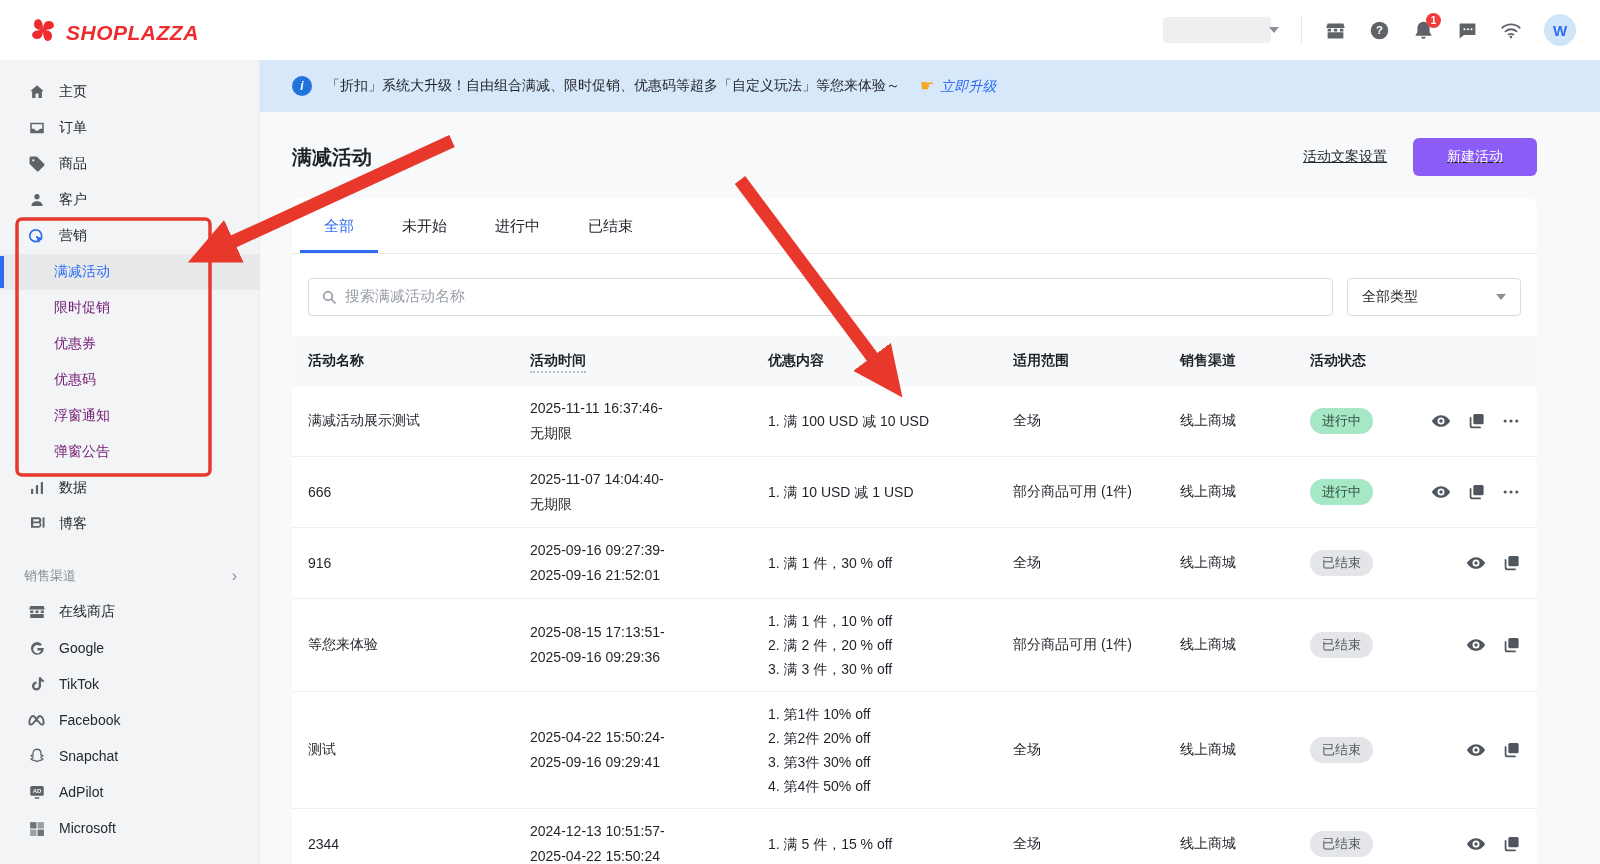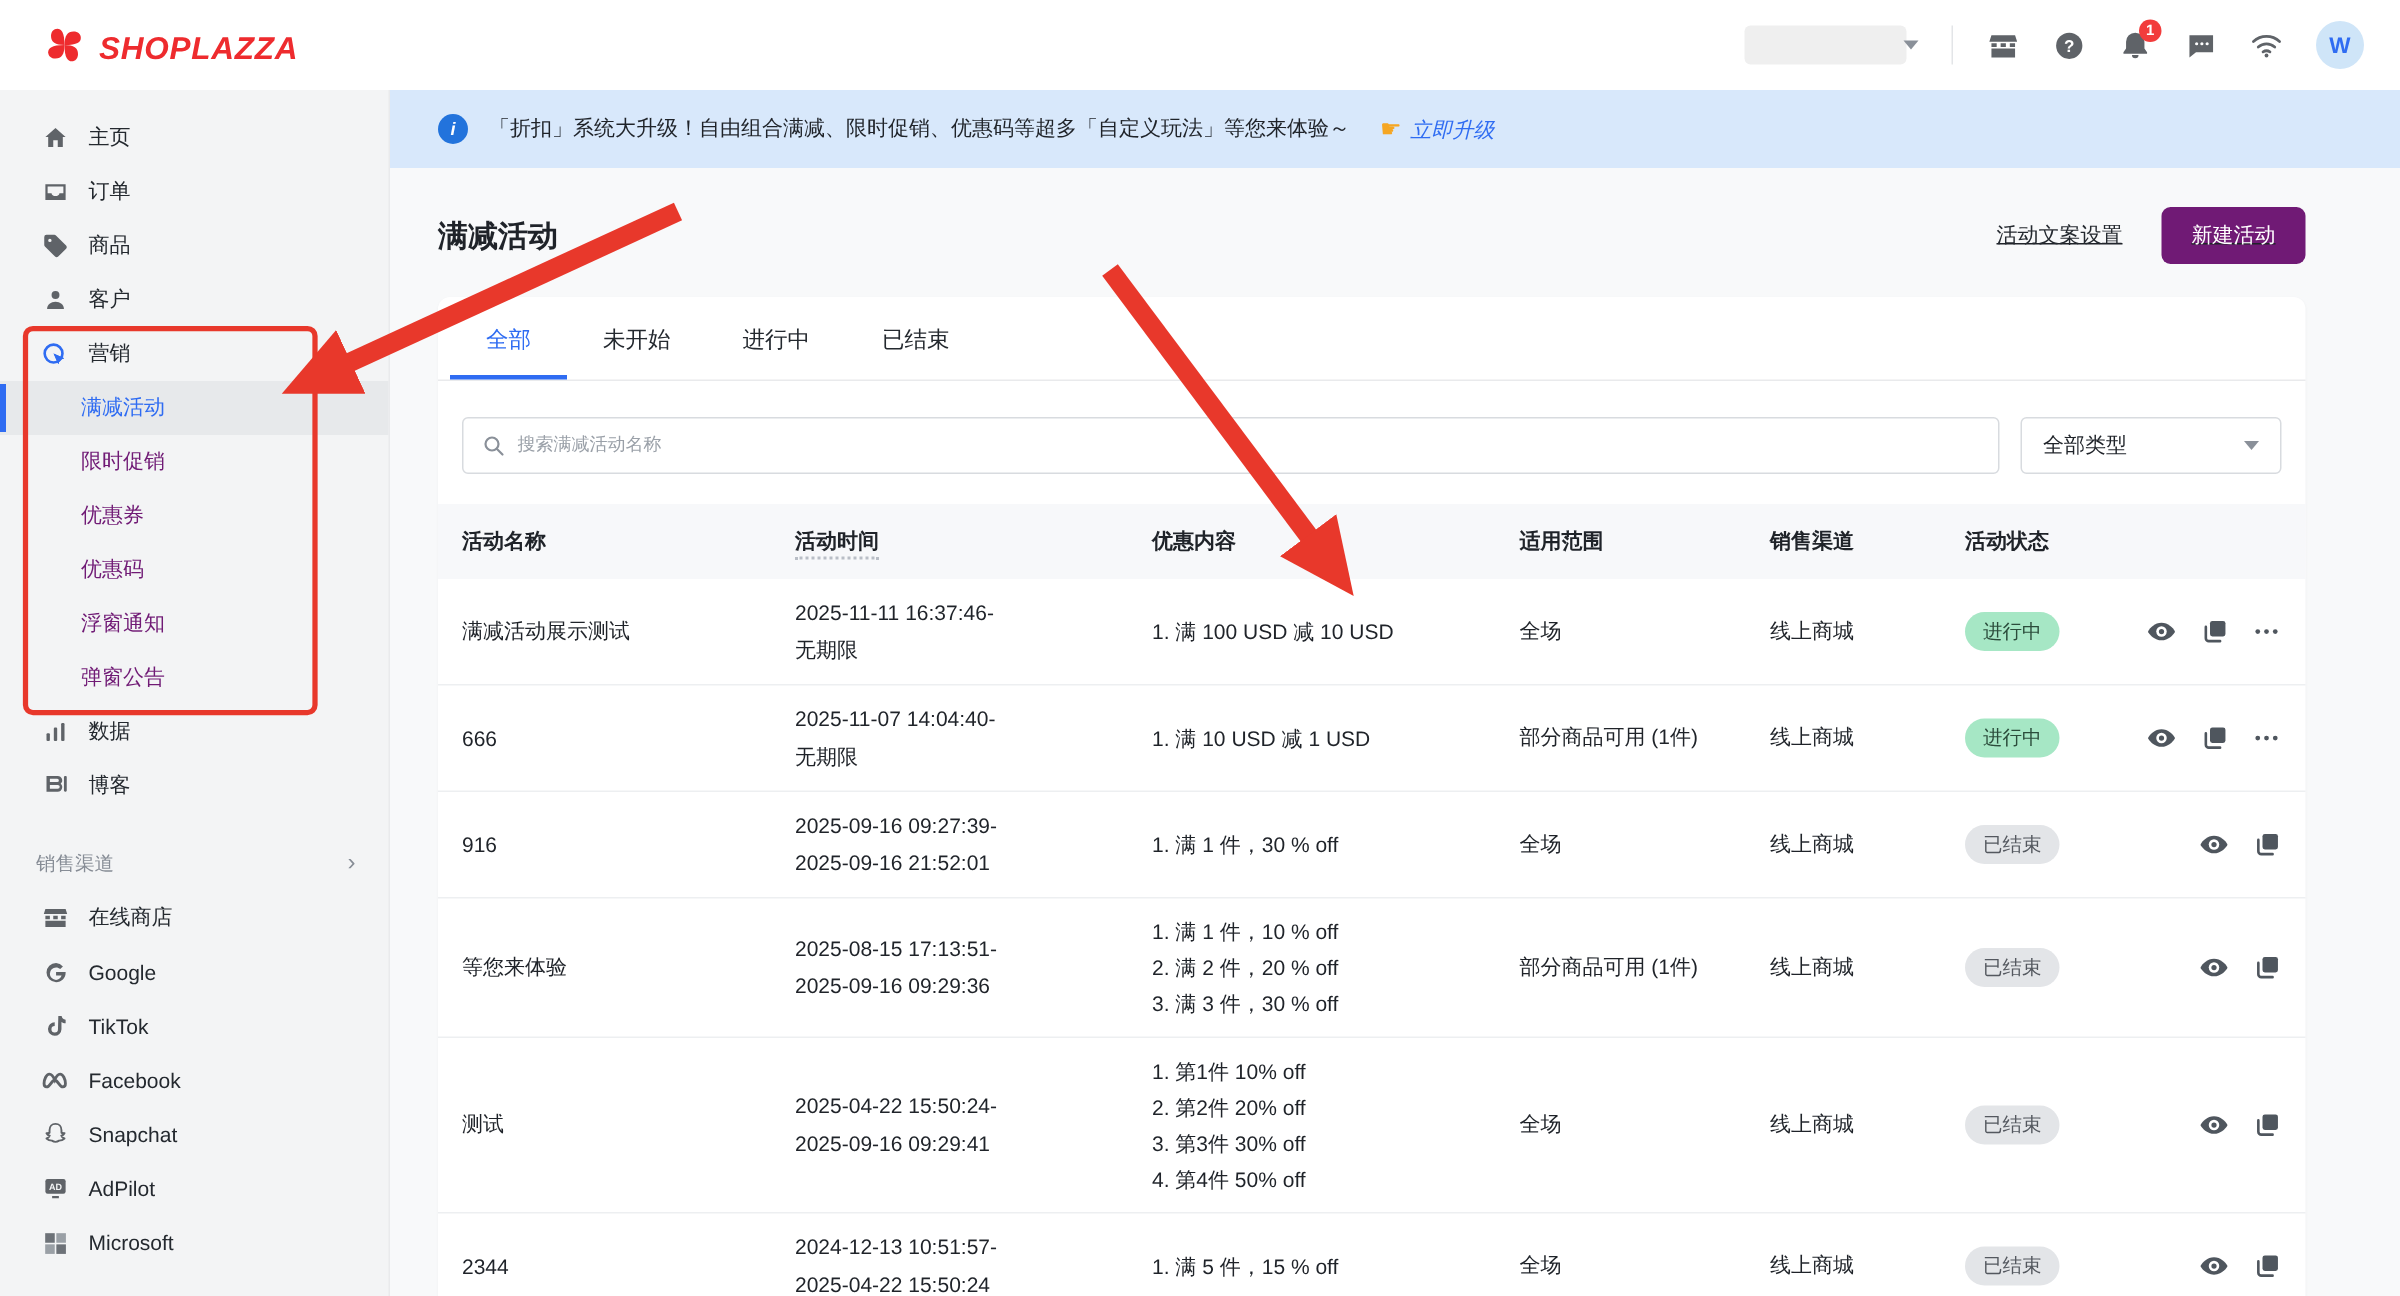--- a/index.html
+++ b/index.html
@@ -33,31 +33,31 @@
   .main { position:absolute; top:60px; left:260px; width:1340px; height:804px; background:#f8f9fa; }
   .banner { height:52px; background:#d8e8fb; display:flex; align-items:center; padding:0 32px; gap:14px; font-size:14px; }
   .info-ic { width:20px; height:20px; border-radius:50%; background:#2273dc; color:#fff; font-size:12px; font-weight:700; font-style:italic; display:flex; align-items:center; justify-content:center; flex:0 0 20px; }
   .banner-link { color:#2f6cf2; cursor:pointer;font-style:italic; }
   .pointer { color:#f5a623; font-size:16px; margin-left:6px; margin-right:2px; }
 
   .title-row { display:flex; align-items:center; justify-content:space-between; padding:26px 63px 0 32px; }
   .page-title { font-size:20px; font-weight:700; }
   .title-actions { display:flex; align-items:center; gap:26px;text-decoration:underline; }
   .text-btn { font-size:14px; color:#24292f; cursor:pointer; }
-  .primary-btn { background:#701a75; color:#fff; font-size:14px; border:none; border-radius:6px; height:38px; padding:0 20px; cursor:pointer; }
+  .primary-btn { background:#8b5cf6; color:#fff; font-size:14px; border:none; border-radius:6px; height:38px; padding:0 34px; cursor:pointer; }
 
   .card { margin:22px 63px 0 32px; width:1245px; height:720px; background:#fff; border-radius:8px; box-shadow:0 1px 2px rgba(0,0,0,.04); }
 
   .tabs { display:flex; padding-left:8px; border-bottom:1px solid #e9eaec; }
   .tab { padding:19px 24px 14px; font-size:15px; color:#24292f; cursor:pointer; border-bottom:3px solid transparent; }
   .tab.active { color:#2f6cf2; border-bottom-color:#2f6cf2; }
 
   .filter-row { display:flex; padding:24px 16px 0; gap:14px; }
   .search-box { flex:1; height:38px; border:1px solid #d8dbdf; border-radius:4px; display:flex; align-items:center; padding:0 12px; gap:8px; background:#fff; }
-  .search-box input { border:none; outline:none; flex:1; font-size:12px; font-family:Liberation Mono, monospace; color:#1f2329; background:transparent; }
+  .search-box input { border:none; outline:none; flex:1; font-size:15px; font-family:Liberation Mono, monospace; color:#1f2329; background:transparent; }
   .search-box input::placeholder { color:#9aa0a8; }
   .type-select { width:174px; height:38px; border:1px solid #d8dbdf; border-radius:4px; display:flex; align-items:center; justify-content:space-between; padding:0 14px; font-size:14px; cursor:pointer; background:#fff; }
   .sel-caret { width:0; height:0; border-left:5px solid transparent; border-right:5px solid transparent; border-top:6px solid #8a9099; }
 
   .thead, .trow { display:grid; grid-template-columns:222px 238px 245px 167px 130px 115px 1fr; align-items:center; padding:0 16px; font-size:14px; }
   .thead { margin-top:20px; background:#f7f8fa; height:50px; font-weight:700; }
   .thead .dotted { border-bottom:2px dotted #b9bec6; padding-bottom:3px; }
   .trow { border-top:1px solid #edeff1; min-height:66px; padding-top:10px; padding-bottom:10px; }
   .trow:first-of-type { border-top:none; }
   .cell-time div { line-height:25px; }

